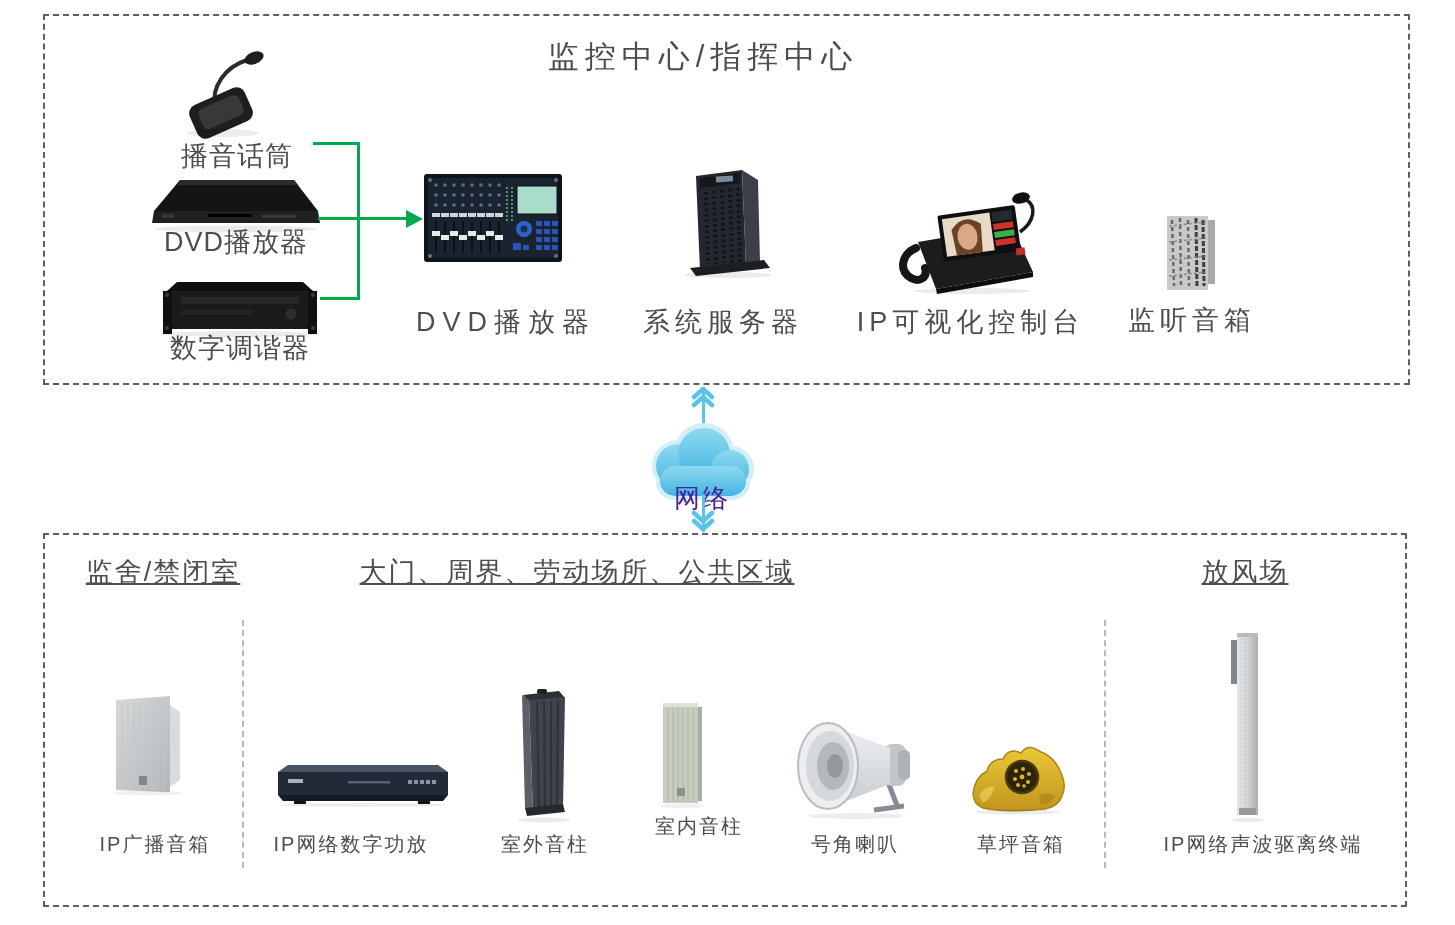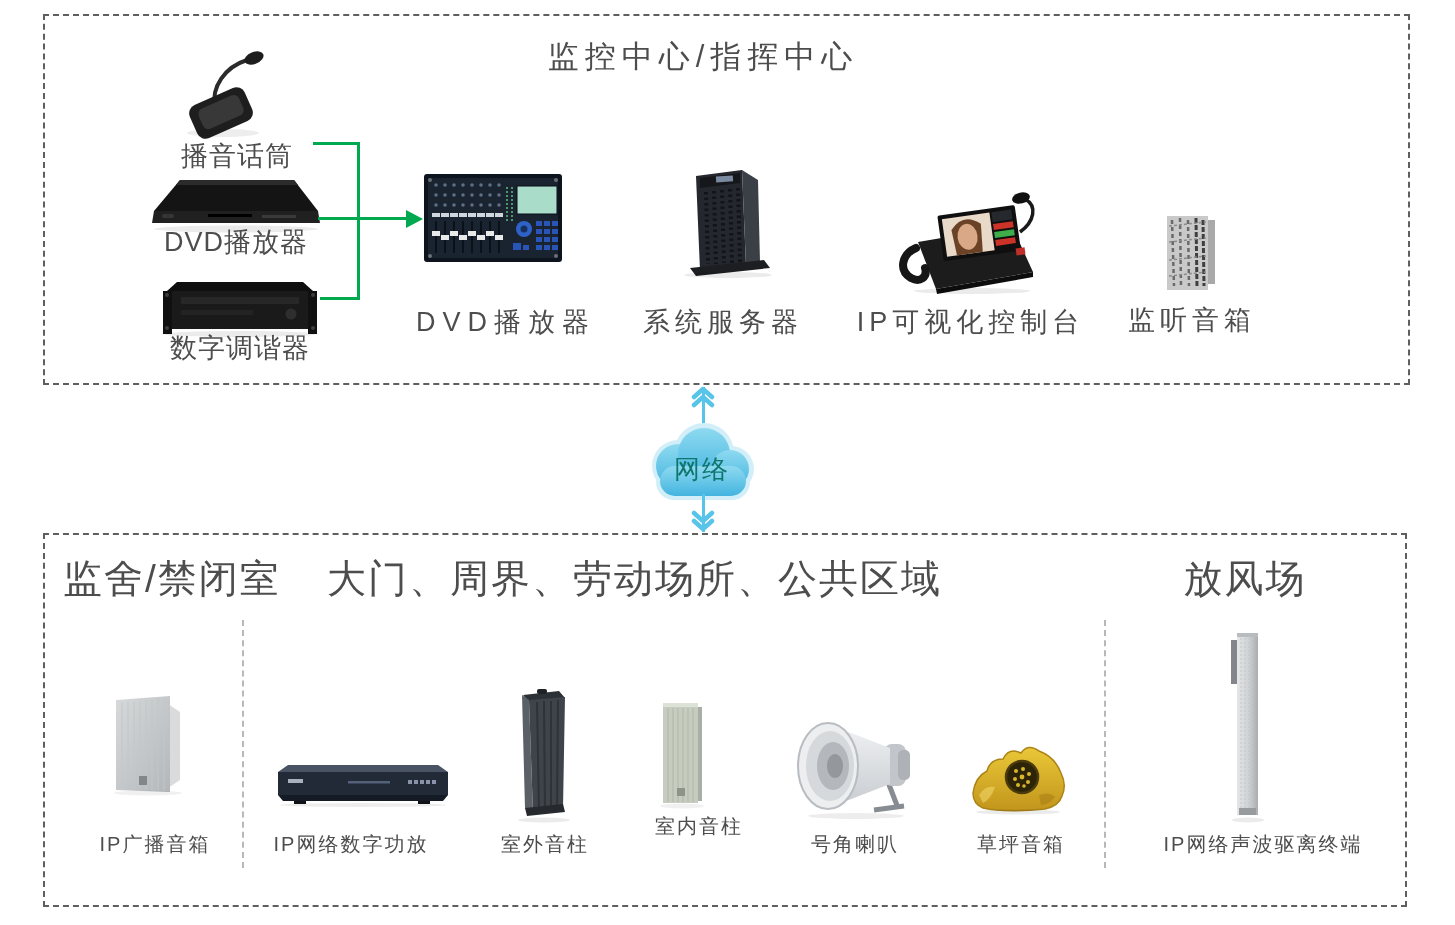--- a/index.html
+++ b/index.html
@@ -3,33 +3,33 @@
 <meta charset="utf-8">
 <style>
   html,body{margin:0;padding:0;background:#ffffff;}
   .canvas{
     position:relative;width:1455px;height:925px;background:#ffffff;
     font-family:"Liberation Sans","DejaVu Sans",sans-serif;overflow:hidden;
   }
   .zone-box{position:absolute;border:2px dashed #5f5f5f;background:#ffffff;}
   .lbl{position:absolute;color:#4d4d4d;text-align:center;white-space:nowrap;line-height:1.1;}
   .diagram-title{font-size:31px;letter-spacing:6px;}
-  .zone-heading{font-size:39px;letter-spacing:2px;}
+  .zone-heading{font-size:27px;letter-spacing:2px;text-decoration:underline;}
   .dev-lbl-top{font-size:27px;letter-spacing:5px;}
   .dev-lbl-src{font-size:27px;letter-spacing:1px;}
   .dev-lbl-bot{font-size:20px;letter-spacing:2px;}
   .dev-lbl-mixer{font-size:27px;letter-spacing:7px;}
   .device{position:absolute;}
   .gline{position:absolute;background:#00a94f;}
   .garrowhead{position:absolute;width:0;height:0;
     border-top:9px solid transparent;border-bottom:9px solid transparent;
     border-left:17px solid #00a94f;}
   .bline{position:absolute;background:#58c4e9;}
   .divider{position:absolute;width:0;border-left:2px dashed #b8b8b8;}
-  .cloud-label{position:absolute;color:#0f766e;font-size:26px;letter-spacing:2px;text-align:center;}
+  .cloud-label{position:absolute;color:#4c1d95;font-size:26px;letter-spacing:2px;text-align:center;margin-top:29px;}
 </style>
 </head>
 <body>
 
 <div class="canvas">
 
   <div class="zone-box" style="left:43px;top:14px;width:1363px;height:367px;"></div>
 
   <div class="lbl diagram-title" style="left:43px;top:40px;width:1320px;">监控中心/指挥中心</div>
 

